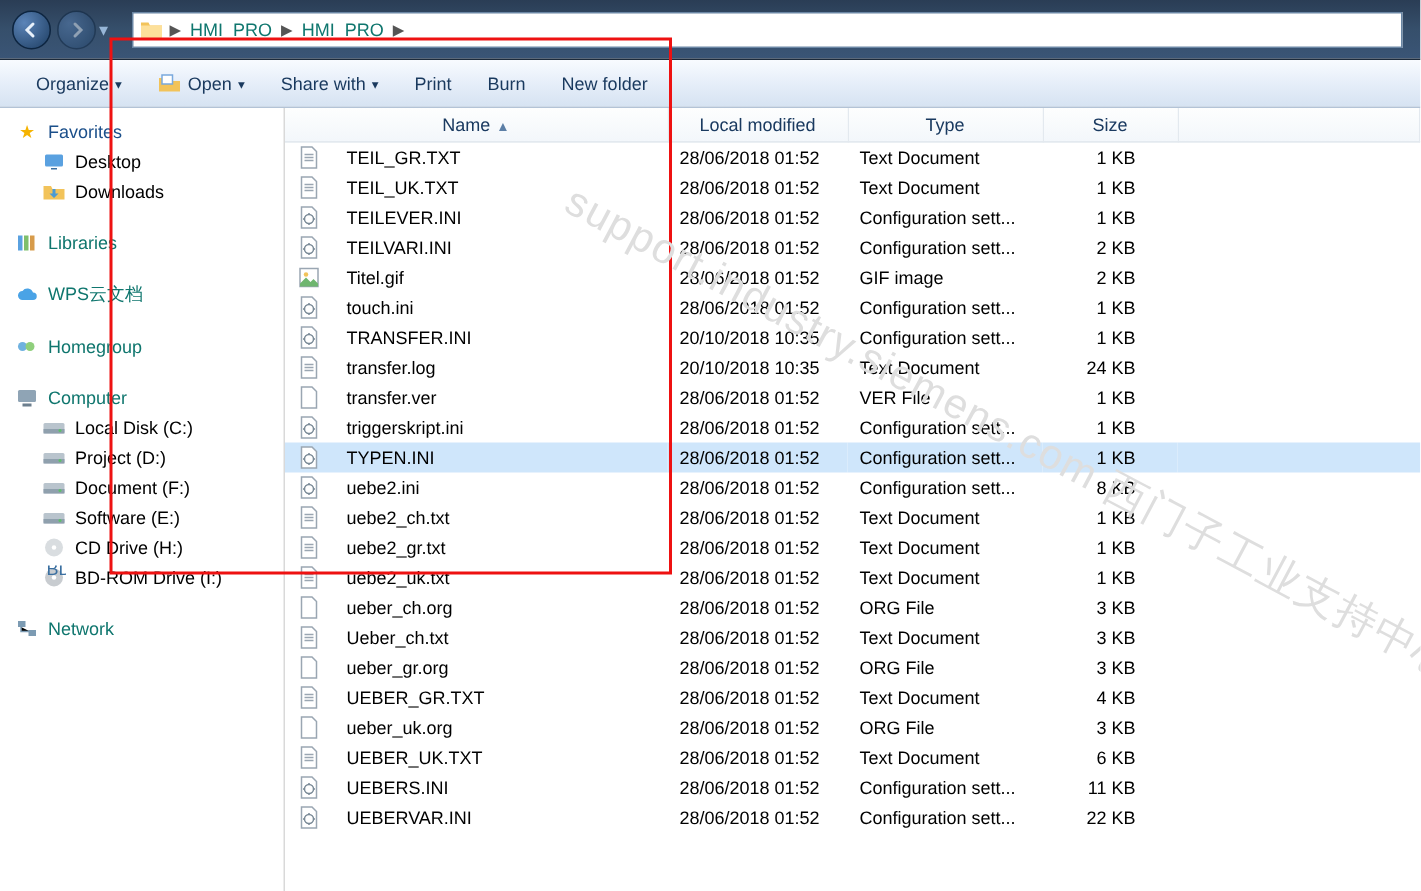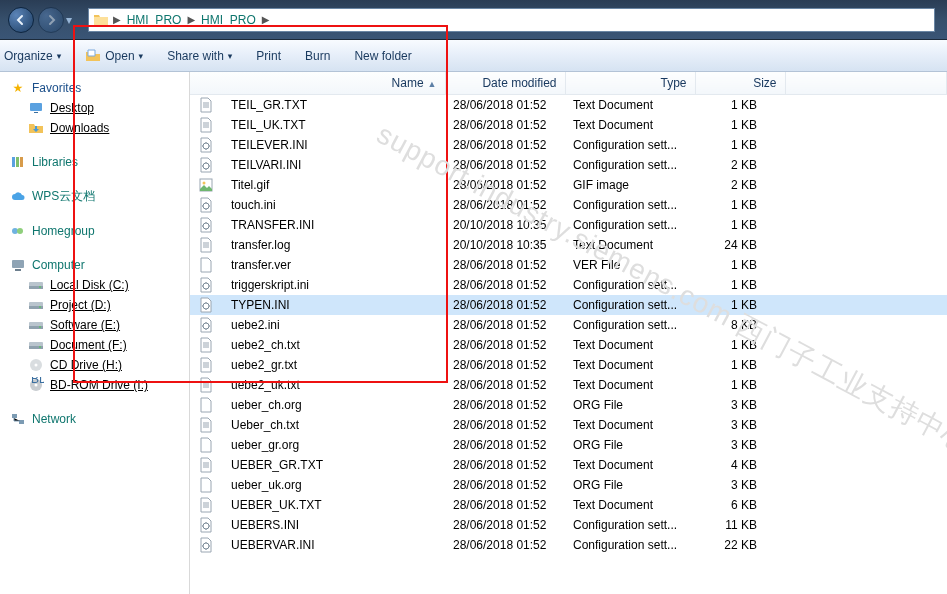--- a/index.html
+++ b/index.html
@@ -26,47 +26,47 @@
   }
   .addr .folder-icon { width:16px; height:16px; }
   .addr .crumb { display: flex; align-items: center; color:#0f766e; padding:0 2px; }
   .addr .sep { color:#555; padding:0 2px; font-size:10px; }
 
   
   .toolbar {
     height: 32px;
     background: linear-gradient(to bottom, #f8fbff 0%, #e6eef9 50%, #d6e3f2 100%);
     border-bottom: 1px solid #b3c3d6;
-    display: flex; align-items: center; padding: 0 4px; gap: 24px;
+    display: flex; align-items: center; padding: 0 24px; gap: 24px;
     color: #19395e;
   }
   .toolbar .tb-item { display:flex; align-items:center; gap:4px; cursor:default; }
   .toolbar .drop::after { content:" ▾"; font-size:9px; color:#19395e; }
   .tb-open { color:#19395e; }
   .open-icon { width:16px;height:16px; }
 
   
   .content { display: flex; height: calc(594px - 40px - 32px); }
   .sidebar {
     width: 190px; border-right: 1px solid #d9d9d9;
     background: #fff; padding: 6px 0; overflow:hidden;
   }
   .group { margin-bottom: 14px; }
   .group-head { display:flex; align-items:center; gap:6px; padding: 2px 10px; color:#1b4f8a; }
   .group-head .lbl { color:#0f766e; }
   .group-head.fav .lbl{ color:#1b4f8a; }
-  .item { display:flex; align-items:center; gap:6px; padding:2px 10px 2px 28px; color:#000;text-decoration:underline; }
+  .item { display:flex; align-items:center; gap:6px; padding:2px 10px 2px 28px; color:#000; }
   .ic { width:16px; height:16px; flex:0 0 16px; display:flex;align-items:center;justify-content:center; }
   .star { color:#f5b301; }
   .desk{ color:#4390d6;} .dl{color:#2277c7;} .lib{color:#cfa24a;} .wps{color:#3a9de0;} .hg{color:#5aa0d0;} .pc{color:#7b8fa0;} .hdd{color:#7f8b97;} .cd{color:#b0b7be;} .bd{color:#4c1d95;} .net{color:#5d7fa0;}
 
   .filepane { flex:1; overflow:auto; }
   table.files { width: 100%; border-collapse: collapse; }
   table.files th {
-    text-align: right; font-weight: normal; color:#1a3a60;
+    text-align: center; font-weight: normal; color:#1a3a60;
     border-bottom: 1px solid #e3e9ef; border-right: 1px solid #e3e9ef;
     padding: 4px 8px; background: linear-gradient(#fdfefe,#f3f7fb);
     position: sticky; top:0;
   }
   table.files th .sort { color:#5c7fa6; margin-left:4px; font-size:9px;}
   table.files td { padding: 2px 8px; white-space: nowrap; color:#000;}
   table.files td.size { text-align: right; padding-right:28px; }
   table.files tr.sel td { background: #cfe6fb; }
   .fname { display:flex; align-items:center; gap:17px; }
   .fname .fic { width:16px;height:16px; flex:0 0 16px; }
@@ -232,31 +232,31 @@
             <span>Project (D:)</span>
           </div>
           <div class="item">
             <span class="ic hdd">
               <svg viewBox="0 0 16 16">
                 <rect x="1" y="5" width="14" height="7" rx="1" fill="#b9c4cd"></rect>
                 <rect x="1" y="9" width="14" height="3" fill="#8fa0ad"></rect>
                 <circle cx="12" cy="10" r="1" fill="#5ec06a"></circle>
               </svg>
             </span>
-            <span>Software (E:)</span>
+            <span>Document (F:)</span>
           </div>
           <div class="item">
             <span class="ic hdd">
               <svg viewBox="0 0 16 16">
                 <rect x="1" y="5" width="14" height="7" rx="1" fill="#b9c4cd"></rect>
                 <rect x="1" y="9" width="14" height="3" fill="#8fa0ad"></rect>
                 <circle cx="12" cy="10" r="1" fill="#5ec06a"></circle>
               </svg>
             </span>
-            <span>Document (F:)</span>
+            <span>Software (E:)</span>
           </div>
           <div class="item">
             <span class="ic cd">
               <svg viewBox="0 0 16 16">
                 <circle cx="8" cy="8" r="6" fill="#d9dde0"></circle>
                 <circle cx="8" cy="8" r="1.5" fill="#fff"></circle>
               </svg>
             </span>
             <span>CD Drive (H:)</span>
           </div>
@@ -285,21 +285,21 @@
         <span class="lbl">Network</span>
       </div>
     </div>
   </div>
 
   <div class="filepane">
     <table class="files">
       <thead>
           <tr>
         <th style="width:255px"><span>Name</span><span class="sort">▲</span></th>
-        <th style="width:120px">Date modified</th>
+        <th style="width:120px">Local modified</th>
         <th style="width:130px">Type</th>
         <th style="width:90px">Size</th>
         <th></th>
       </tr>
         </thead>
       <tbody id="file-rows">
           <tr>
             <td>
               <div class="fname">
                 <span class="fic">

